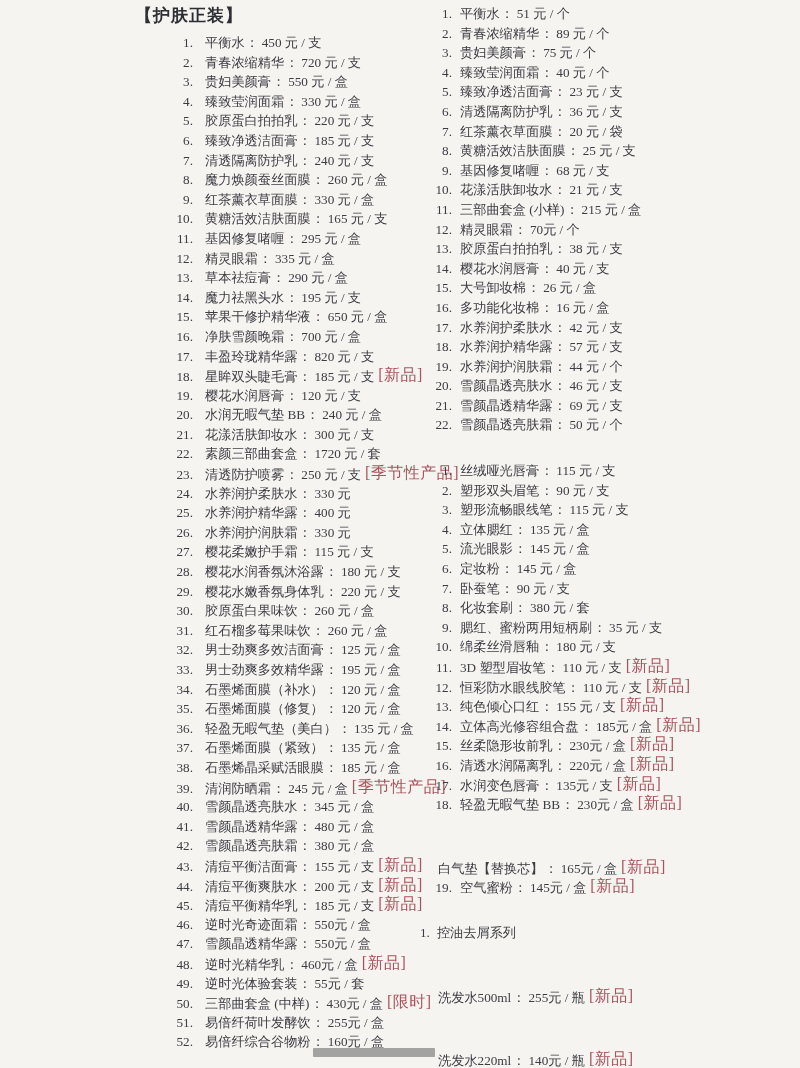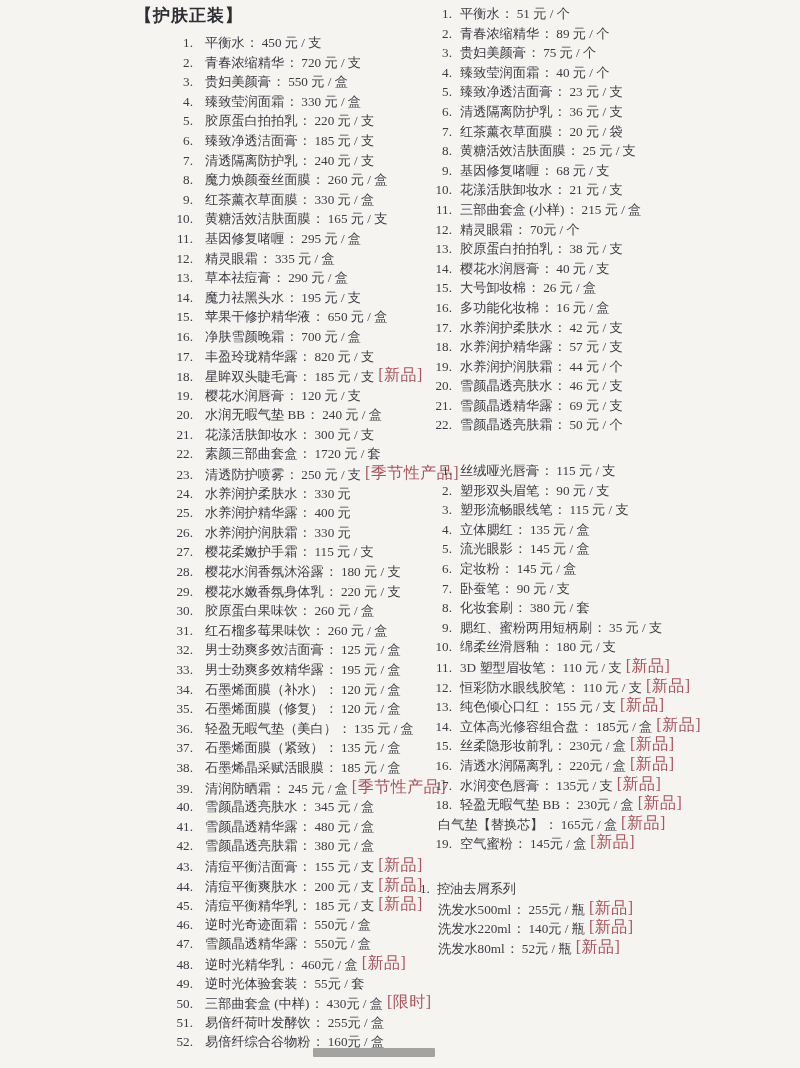--- a/index.html
+++ b/index.html
@@ -24,21 +24,21 @@
   .list{margin:0;padding:0;list-style:none;}
   .row{
     display:flex;align-items:baseline;
     height:19.6px;line-height:19.6px;
     font-size:13.2px;white-space:nowrap;
   }
   .no{flex:none;text-align:right;color:#3c3c43;}
   .col-left .no{width:58px;margin-right:12px;}
   .col-right .no{width:32px;margin-right:8px;}
   .col-right .section.tight .no{width:auto;min-width:0;margin-right:7px;text-align:left;}
-  .row.indent{padding-left:18px;}
+  .row.indent{padding-left:18px;margin-top:44px;}
   .name,.sep,.price{color:#3c3c43;}
   .sep{margin:0 3px 0 1px;}
   .badge{
     font-size:16px;color:#a8545c;margin-left:4px;
     letter-spacing:0.5px;position:relative;top:-1px;
   }
   .redaction-bar{
     position:absolute;left:313px;top:1048px;width:122px;height:9px;
     background:#8e8e8e;opacity:0.8;border-radius:1px;z-index:3;
   }

